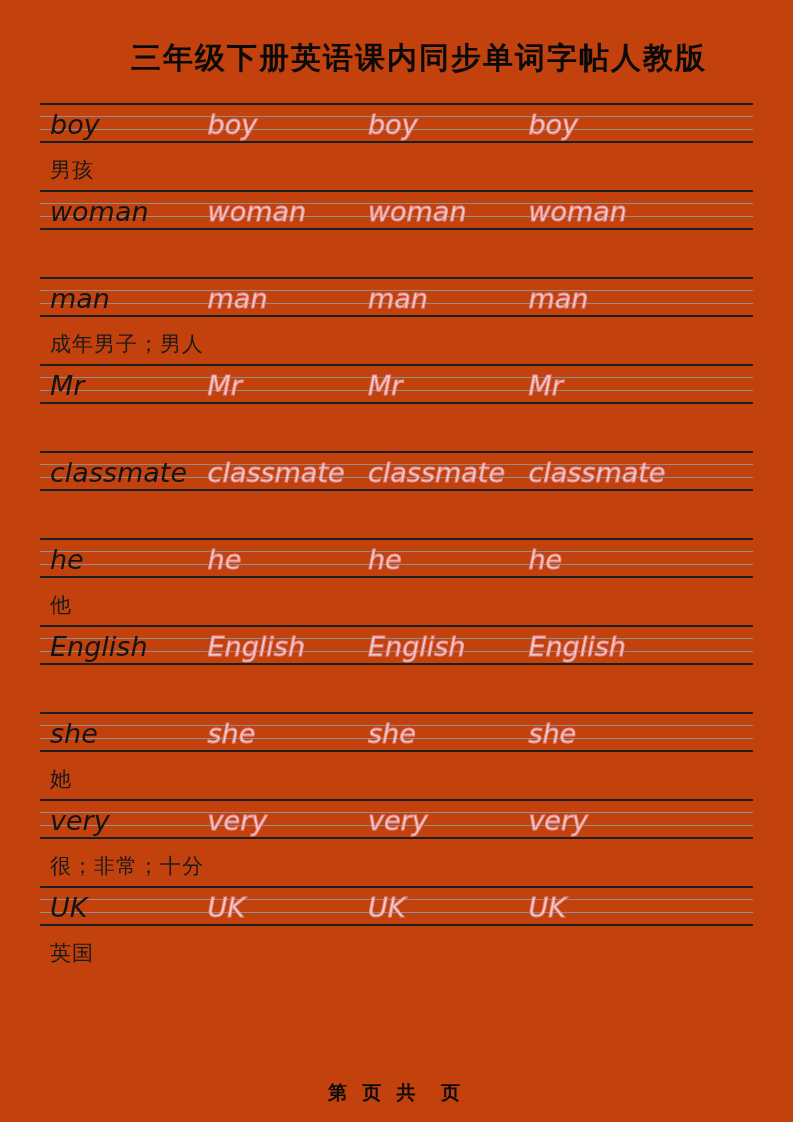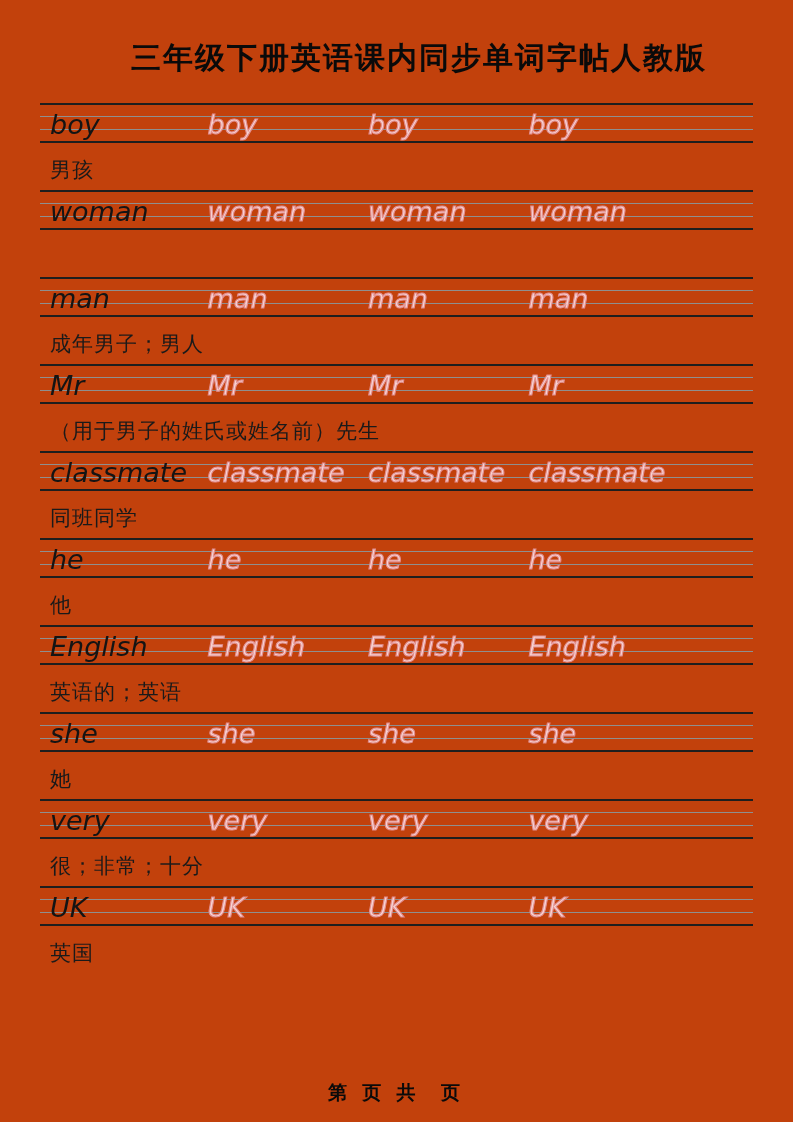--- a/index.html
+++ b/index.html
@@ -132,35 +132,33 @@
     <div class="staff">
       <div class="line l1"></div>
       <div class="line l2"></div>
       <div class="line l3"></div>
       <div class="line l4"></div>
       <span class="word">Mr</span>
       <span class="trace trace-1">Mr</span>
       <span class="trace trace-2">Mr</span>
       <span class="trace trace-3">Mr</span>
     </div>
-    <div class="meaning">（用于男子的姓氏或姓名前）先生</div>
   </section>
 
   <section class="word-row">
     <div class="staff">
       <div class="line l1"></div>
       <div class="line l2"></div>
       <div class="line l3"></div>
       <div class="line l4"></div>
       <span class="word">classmate</span>
       <span class="trace trace-1">classmate</span>
       <span class="trace trace-2">classmate</span>
       <span class="trace trace-3">classmate</span>
     </div>
-    <div class="meaning">同班同学</div>
   </section>
 
   <section class="word-row">
     <div class="staff">
       <div class="line l1"></div>
       <div class="line l2"></div>
       <div class="line l3"></div>
       <div class="line l4"></div>
       <span class="word">he</span>
       <span class="trace trace-1">he</span>
@@ -174,21 +172,20 @@
     <div class="staff">
       <div class="line l1"></div>
       <div class="line l2"></div>
       <div class="line l3"></div>
       <div class="line l4"></div>
       <span class="word">English</span>
       <span class="trace trace-1">English</span>
       <span class="trace trace-2">English</span>
       <span class="trace trace-3">English</span>
     </div>
-    <div class="meaning">英语的；英语</div>
   </section>
 
   <section class="word-row">
     <div class="staff">
       <div class="line l1"></div>
       <div class="line l2"></div>
       <div class="line l3"></div>
       <div class="line l4"></div>
       <span class="word">she</span>
       <span class="trace trace-1">she</span>

